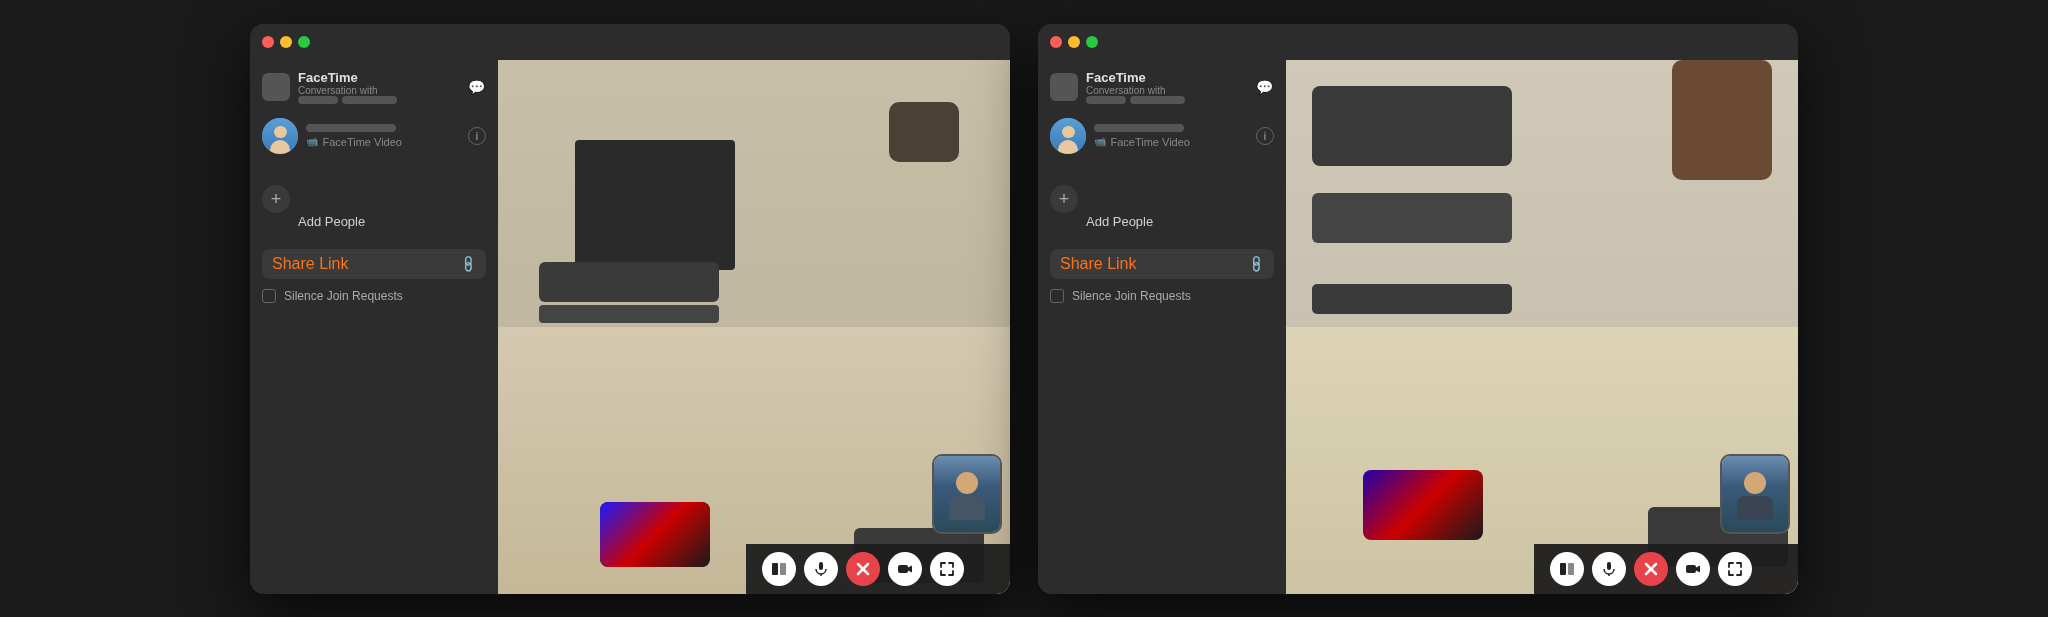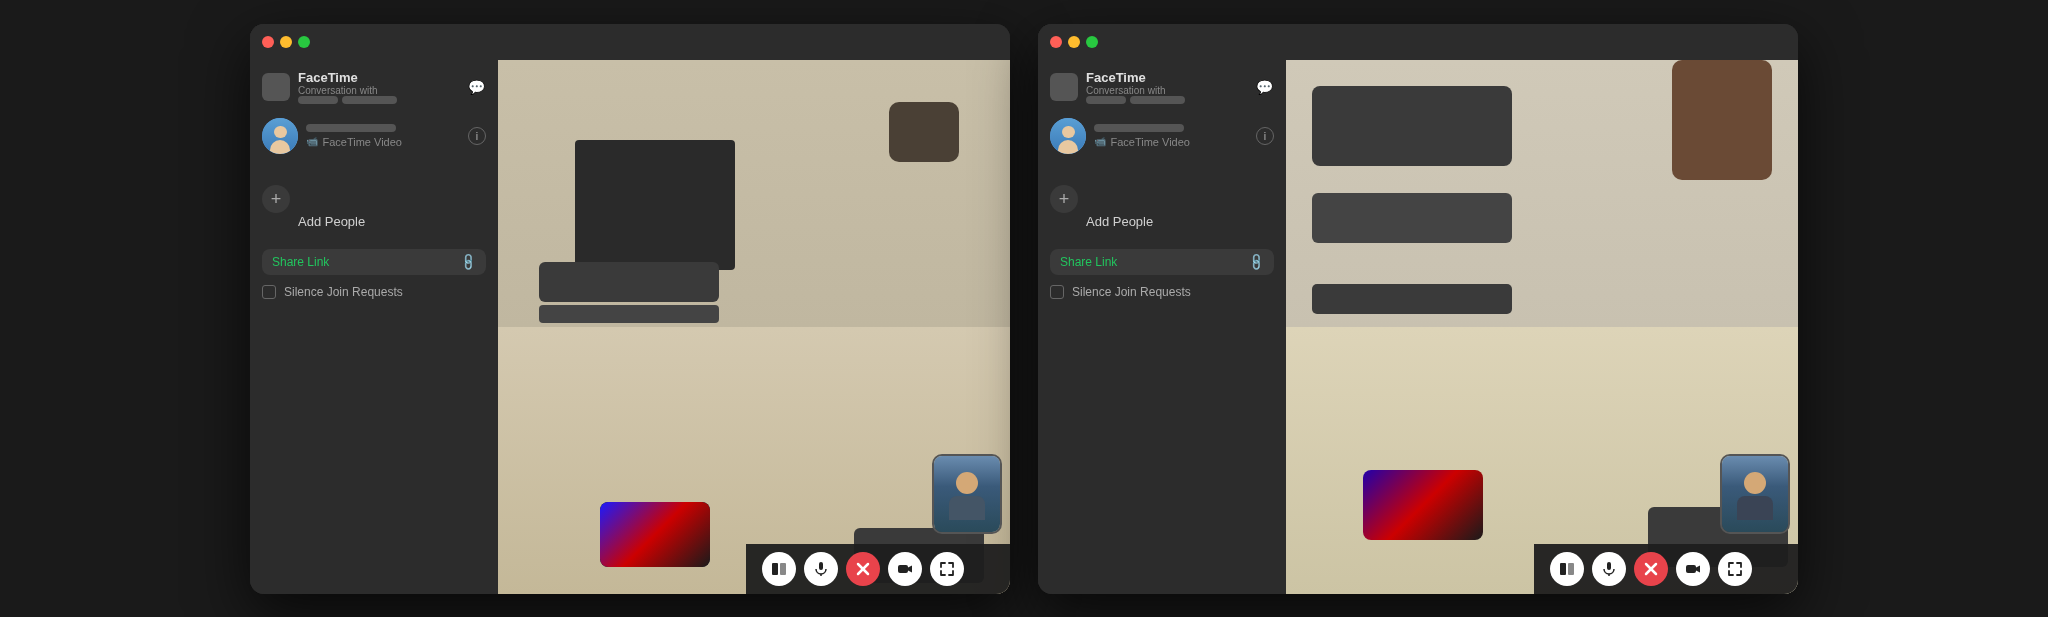--- a/index.html
+++ b/index.html
@@ -244,22 +244,22 @@
       display: flex;
       align-items: center;
       background: #3a3a3a;
       border-radius: 8px;
       padding: 6px 10px;
       gap: 6px;
     }
 
     .share-link-text {
       flex: 1;
-      font-size: 12px;
-      color: #22c55e;
+      font-size: 16px;
+      color: #f97316;
     }
 
     .link-icon {
       font-size: 12px;
       color: #888;
       transform: rotate(-45deg);
       display: inline-block;
     }
 
     .silence-row {

